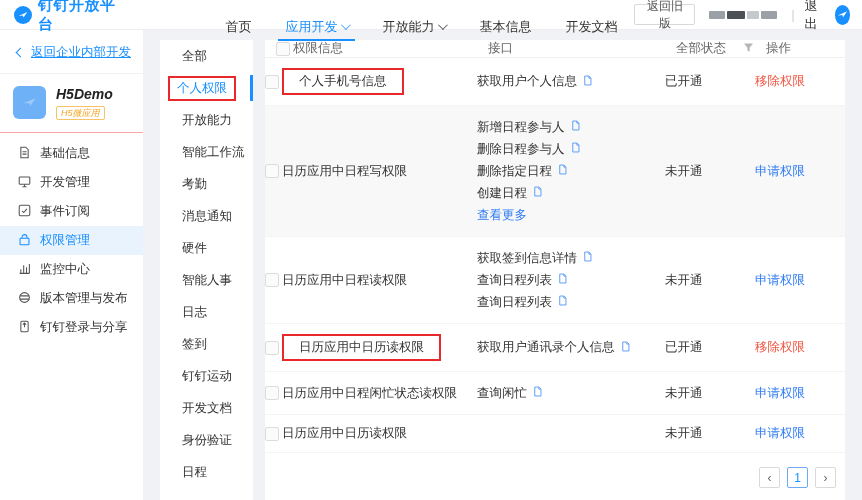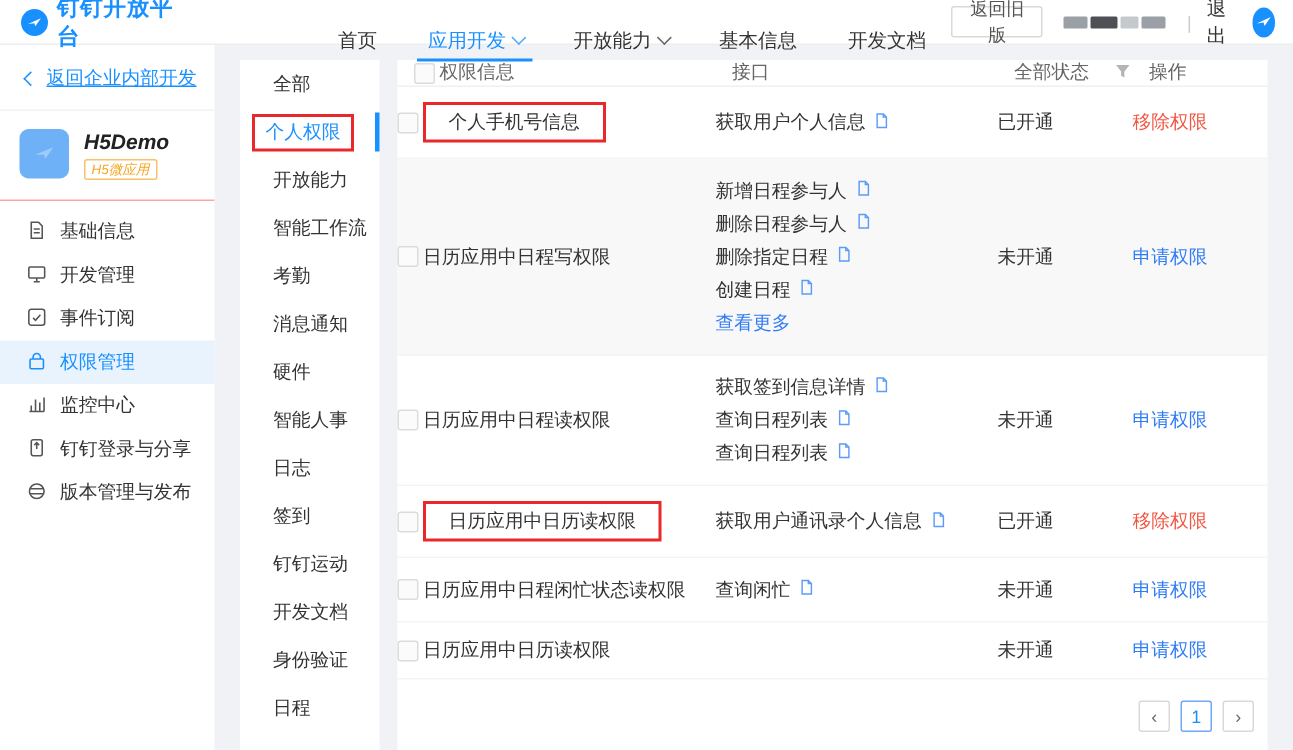--- a/index.html
+++ b/index.html
@@ -186,31 +186,31 @@
         <span>权限管理</span>
         </div>
       <div class="menu-item">
         <span><svg width="13" height="13" viewBox="0 0 16 16" fill="none" stroke="#555" stroke-width="1.3">
               <path d="M2 14h12M3.5 14V9M7 14V4M10.5 14V6.5M14 14V2.5"></path>
             </svg></span>
         <span>监控中心</span>
         </div>
       <div class="menu-item">
         <span><svg width="13" height="13" viewBox="0 0 16 16" fill="none" stroke="#555" stroke-width="1.3">
+              <circle cx="8" cy="8" r="6"></circle>
+              <path d="M2.5 6h11M2.5 10h11"></path>
+            </svg></span>
+        <span>版本管理与发布</span>
+        </div>
+      <div class="menu-item">
+        <span><svg width="13" height="13" viewBox="0 0 16 16" fill="none" stroke="#555" stroke-width="1.3">
               <rect x="3.5" y="1.5" width="9" height="13" rx="1.5"></rect>
               <path d="M8 9V4M6 5.8 8 3.8 10 5.8"></path>
             </svg></span>
         <span>钉钉登录与分享</span>
-        </div>
-      <div class="menu-item">
-        <span><svg width="13" height="13" viewBox="0 0 16 16" fill="none" stroke="#555" stroke-width="1.3">
-              <circle cx="8" cy="8" r="6"></circle>
-              <path d="M2.5 6h11M2.5 10h11"></path>
-            </svg></span>
-        <span>版本管理与发布</span>
         </div>
     </div>
   </div>
 
   <div class="catpanel">
     <div class="cat-item">
         <span>全部</span>
       </div>
     <div class="cat-item active">
       <span class="red-box">个人权限</span>

